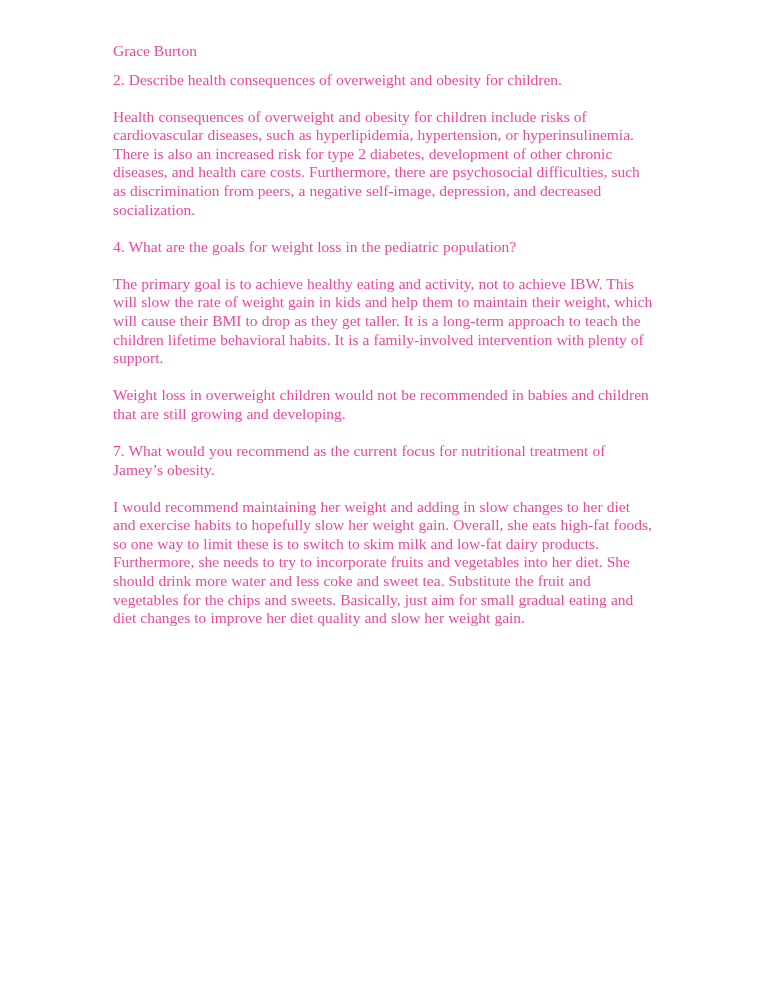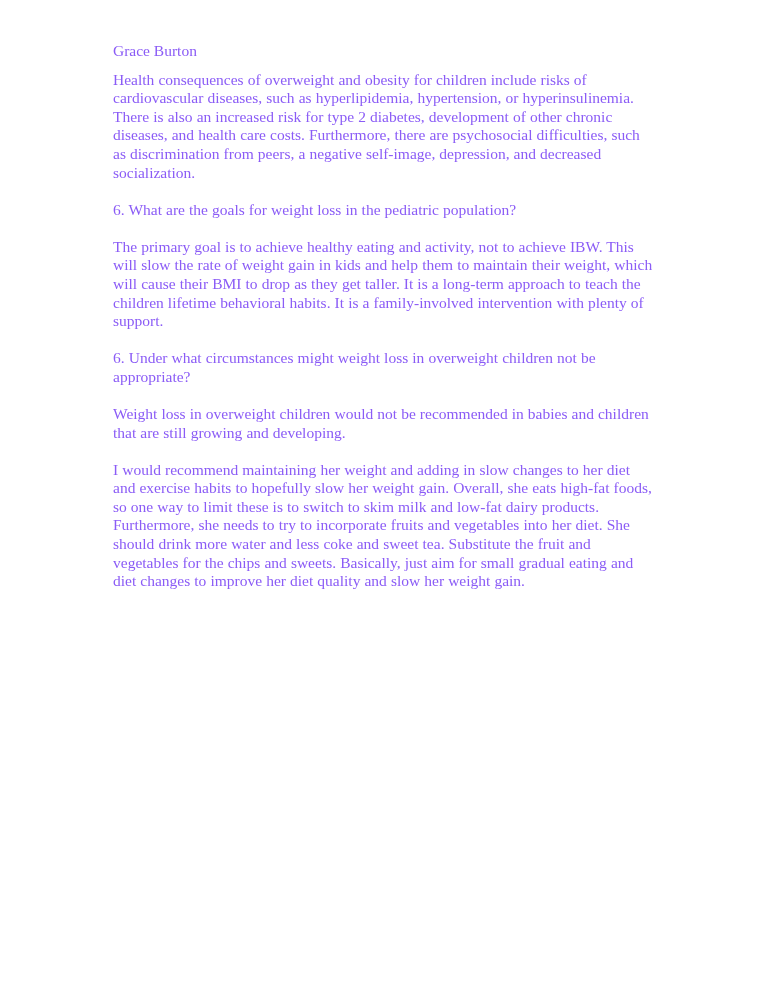--- a/index.html
+++ b/index.html
@@ -9,21 +9,21 @@
   }
   body {
     font-family: "Liberation Serif", "DejaVu Serif", serif;
   }
   .page {
     position: relative;
     width: 768px;
     height: 994px;
     background: #ffffff;
     padding: 42px 113px 0 113px;
-    color: #8b5cf6;
+    color: #ec4899;
     font-size: 15.5px;
     line-height: 18.6px;
     overflow: hidden;
   }
   .doc-header p {
     margin: 0;
   }
   .doc-header {
     margin-bottom: 10px;
   }
@@ -36,26 +36,27 @@
 </head>
 <body>
 
 <div class="page">
 
   <div class="doc-header">
     <p>Grace Burton</p>
   </div>
 
   <div>
+    <p class="para">2. Describe health consequences of overweight and obesity for children.</p>
     <p class="para">Health consequences of overweight and obesity for children include risks of cardiovascular diseases, such as hyperlipidemia, hypertension, or hyperinsulinemia. There is also an increased risk for type 2 diabetes, development of other chronic diseases, and health care costs. Furthermore, there are psychosocial difficulties, such as discrimination from peers, a negative self-image, depression, and decreased socialization.</p>
 
 
 
-    <p class="para">6. What are the goals for weight loss in the pediatric population?</p>
+    <p class="para">4. What are the goals for weight loss in the pediatric population?</p>
     <p class="para">The primary goal is to achieve healthy eating and activity, not to achieve IBW. This will slow the rate of weight gain in kids and help them to maintain their weight, which will cause their BMI to drop as they get taller. It is a long-term approach to teach the children lifetime behavioral habits. It is a family-involved intervention with plenty of support.</p>
 
-    <p class="para">6. Under what circumstances might weight loss in overweight children not be appropriate?</p>
     <p class="para">Weight loss in overweight children would not be recommended in babies and children that are still growing and developing.</p>
 
+    <p class="para">7. What would you recommend as the current focus for nutritional treatment of Jamey’s obesity.</p>
     <p class="para">I would recommend maintaining her weight and adding in slow changes to her diet and exercise habits to hopefully slow her weight gain. Overall, she eats high-fat foods, so one way to limit these is to switch to skim milk and low-fat dairy products. Furthermore, she needs to try to incorporate fruits and vegetables into her diet. She should drink more water and less coke and sweet tea. Substitute the fruit and vegetables for the chips and sweets. Basically, just aim for small gradual eating and diet changes to improve her diet quality and slow her weight gain.</p>
   </div>
 
 </div>
 
 </body></html>

